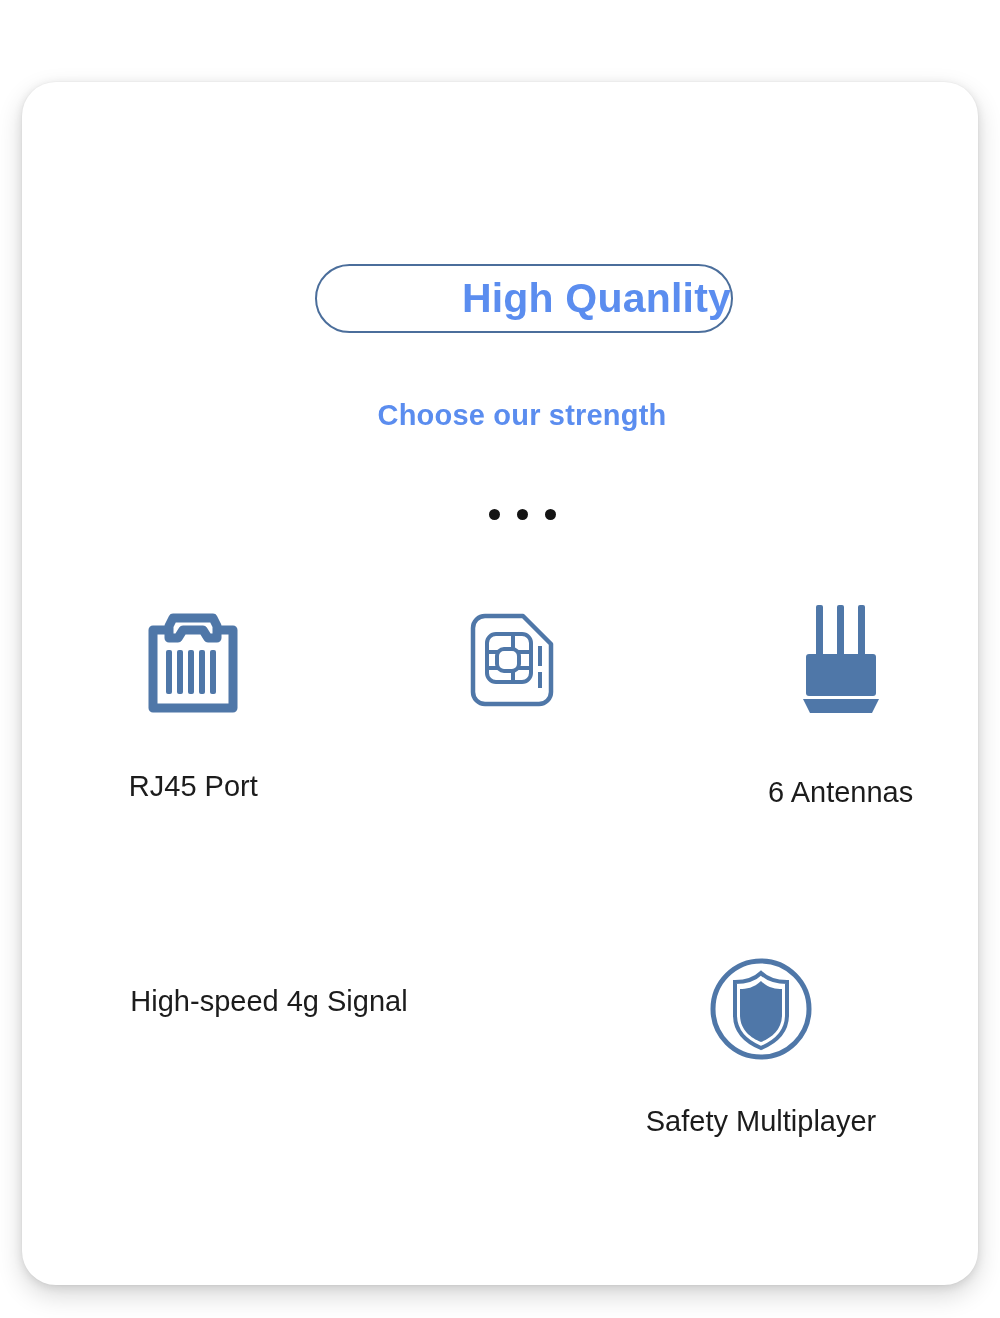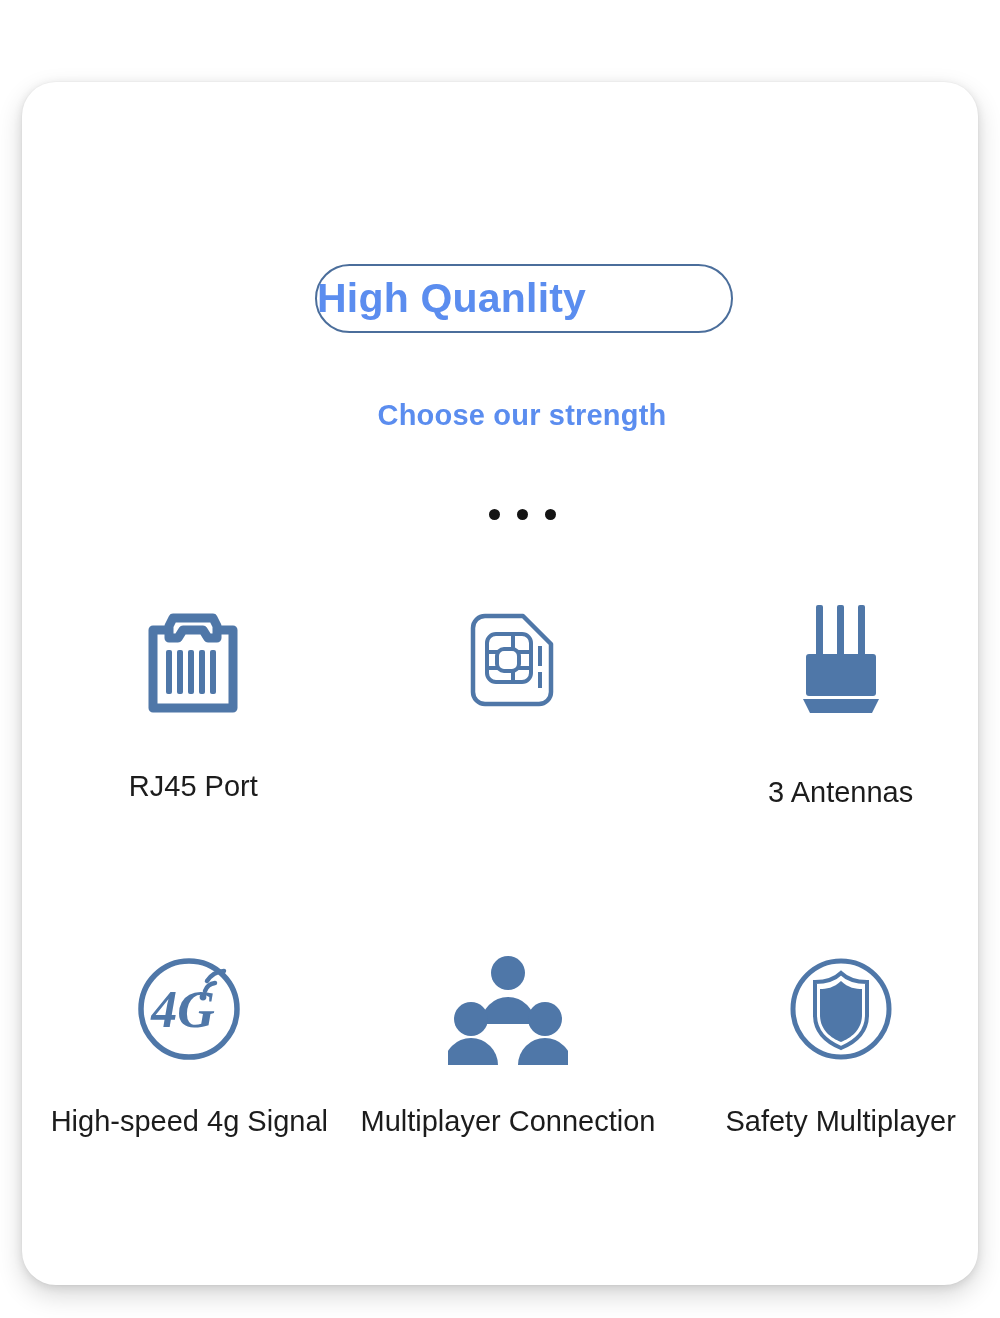--- a/index.html
+++ b/index.html
@@ -41,21 +41,21 @@
     left: 293px;
     top: 182px;
     width: 418px;
     height: 69px;
     box-sizing: border-box;
     border: 2px solid #4b6e9b;
     border-radius: 36px;
     background: #ffffff;
     display: flex;
     align-items: center;
-    justify-content: flex-start;
+    justify-content: flex-end;
   }
   .pill-text {
     font-size: 41px;
     font-weight: bold;
     color: #5b8def;
     letter-spacing: 0.2px;
     line-height: 1;
     white-space: nowrap;
   }
 
@@ -192,57 +192,31 @@
             <svg width="104" height="118" viewBox="0 0 104 118">
               <g fill="#4f77a8">
                 <rect x="27" y="6" width="7" height="58" rx="2"></rect>
                 <rect x="48" y="6" width="7" height="58" rx="2"></rect>
                 <rect x="69" y="6" width="7" height="58" rx="2"></rect>
                 <rect x="17" y="55" width="70" height="42" rx="3"></rect>
                 <path d="M14 100 H90 L83 114 H21 Z"></path>
               </g>
             </svg>
           </div>
-          <div class="cell-label">3 Antennas</div>
+          <div class="cell-label">6 Antennas</div>
         </div>
 
       </div>
 
       <div class="grid-row row2">
 
         <div class="cell cell-1">
-          <div class="icon-wrap">
-            <svg width="112" height="112" viewBox="0 0 112 112">
-              <circle cx="56" cy="56" r="48" fill="none" stroke="#4f77a8" stroke-width="5.5"></circle>
-              <text x="50" y="74" text-anchor="middle" font-family="'Liberation Serif', serif" font-size="52" font-style="italic" font-weight="bold" fill="#4f77a8">4G</text>
-              <g fill="none" stroke="#4f77a8" stroke-width="4.5" stroke-linecap="round">
-                <path d="M72 38 a12 12 0 0 1 10 -8"></path>
-                <path d="M74 28 a22 22 0 0 1 17 -10"></path>
-              </g>
-              <circle cx="70" cy="44" r="3.4" fill="#4f77a8"></circle>
-            </svg>
-          </div>
           <div class="cell-label">High-speed 4g Signal</div>
         </div>
 
-        <div class="cell cell-2">
-          <div class="icon-wrap">
-            <svg width="120" height="112" viewBox="0 0 120 112">
-              <g fill="#4f77a8">
-                <circle cx="60" cy="20" r="17"></circle>
-                <path d="M33 71 a27 27 0 0 1 54 0 Z"></path>
-                <circle cx="23" cy="66" r="17"></circle>
-                <path d="M-4 112 a27 27 0 0 1 54 0 Z"></path>
-                <circle cx="97" cy="66" r="17"></circle>
-                <path d="M70 112 a27 27 0 0 1 54 0 Z"></path>
-              </g>
-            </svg>
-          </div>
-          <div class="cell-label">Multiplayer Connection</div>
-        </div>
 
         <div class="cell cell-3">
           <div class="icon-wrap">
             <svg width="112" height="112" viewBox="0 0 112 112">
               <circle cx="56" cy="56" r="48" fill="none" stroke="#4f77a8" stroke-width="5"></circle>
               <path d="M56 20 C48 28 38 29 30 29 L30 62 C30 80 44 90 56 95 C68 90 82 80 82 62 L82 29 C74 29 64 28 56 20 Z" fill="none" stroke="#4f77a8" stroke-width="4"></path>
               <path d="M56 28 C49 35 41 36 35 36 L35 62 C35 77 46 85 56 89 C66 85 77 77 77 62 L77 36 C71 36 63 35 56 28 Z" fill="#4f77a8"></path>
             </svg>
           </div>
           <div class="cell-label">Safety Multiplayer</div>

